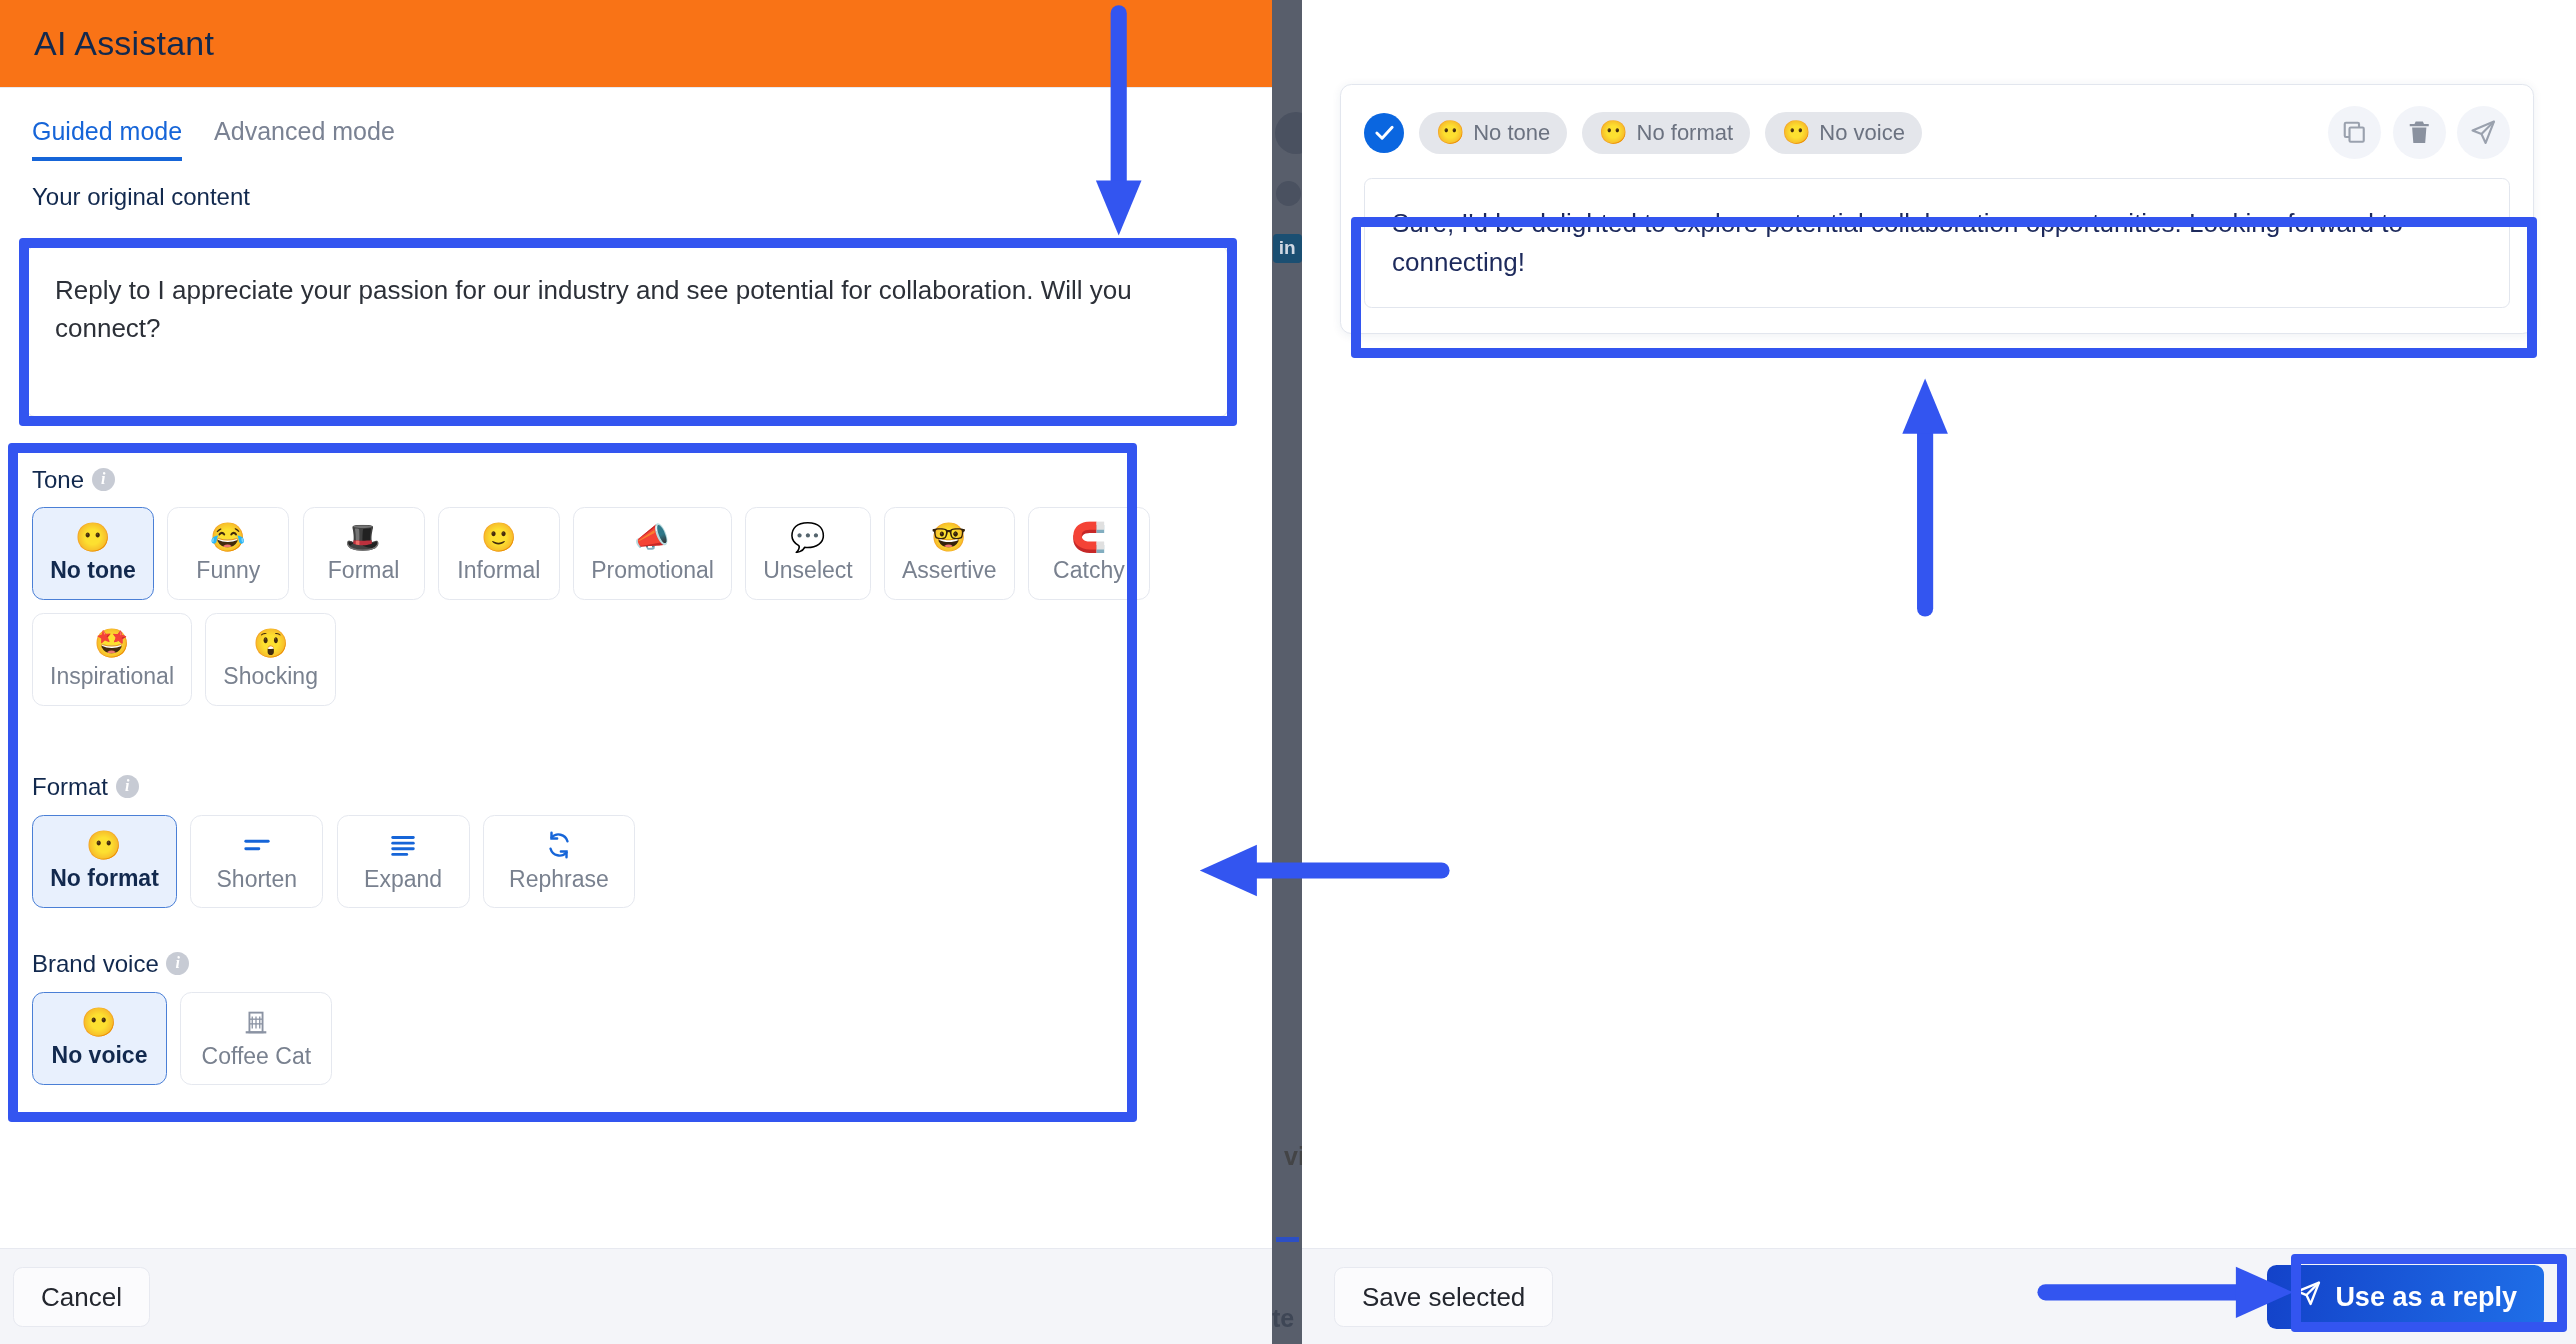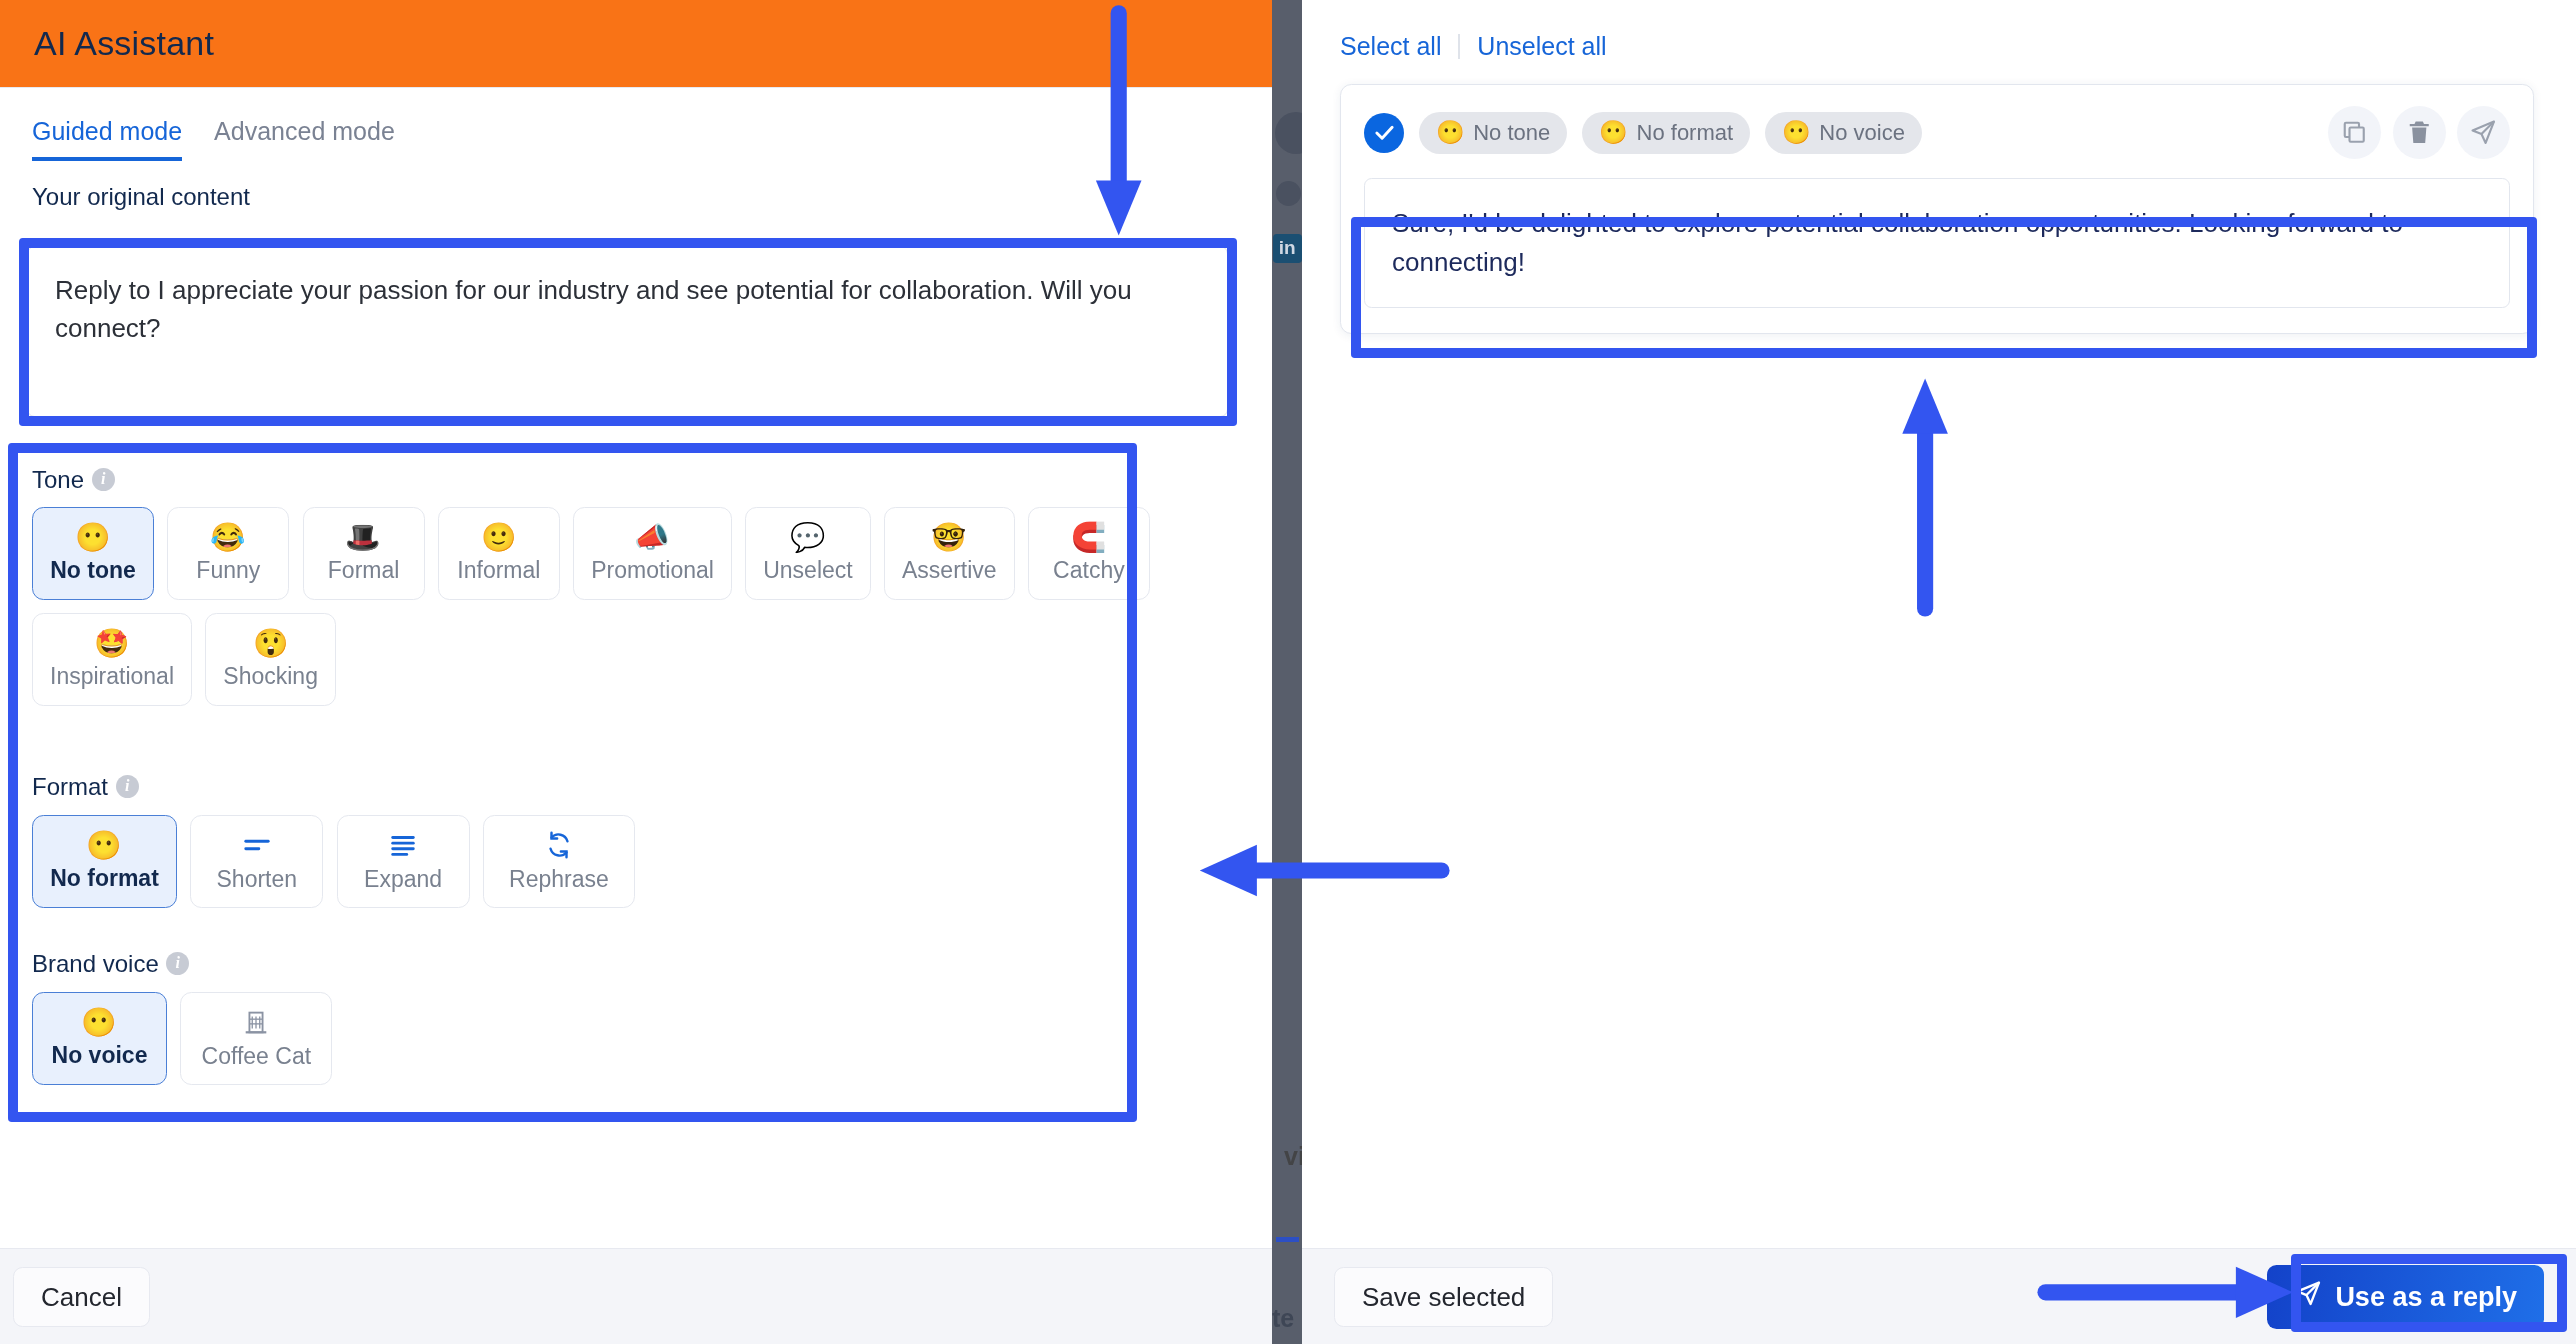--- a/index.html
+++ b/index.html
@@ -298,25 +298,20 @@
       </div>
     </div>
 
     <div class="footer-left">
       <button class="btn-ghost">Cancel</button>
     </div>
   </div>
 
   <div class="right-panel">
 
-    <div class="rp-top">
-      <span class="link-blue">Select all</span>
-      <span class="divider-v"></span>
-      <span class="link-blue">Unselect all</span>
-    </div>
 
     <div class="result-card">
       <div class="card-head">
         <div class="check-circle">
           <svg width="23" height="23" viewBox="0 0 24 24" fill="none" stroke="#fff" stroke-width="3" stroke-linecap="round" stroke-linejoin="round">
               <polyline points="4,12.5 9.5,18 20,6.5"></polyline>
             </svg>
         </div>
         <div class="pill">
           <span class="pe">😶</span>

